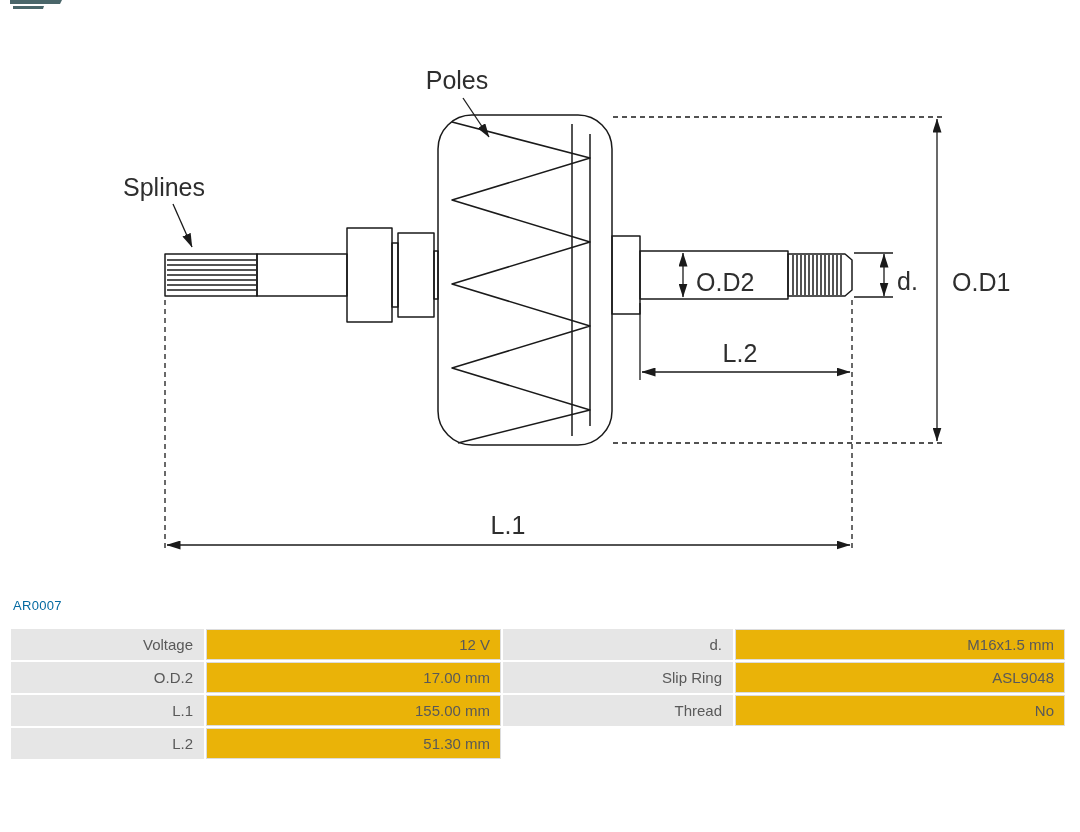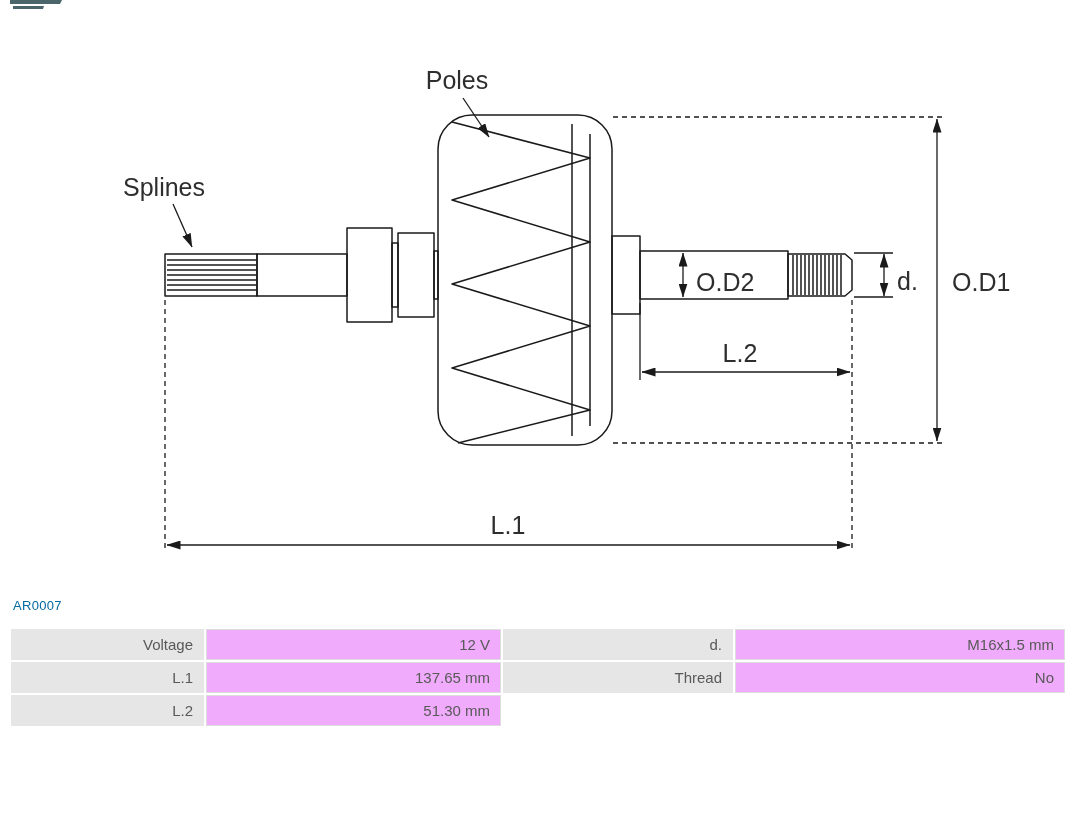--- a/index.html
+++ b/index.html
@@ -12,21 +12,21 @@
   .dim-text   { font-family:"Liberation Sans", sans-serif; font-size:25px; fill:#2e2e2e; }
   .callout-text { font-family:"Liberation Sans", sans-serif; font-size:25px; fill:#2e2e2e; }
 
   .part-number { position:absolute; left:13px; top:598px; font-size:13px;
                  color:#0369a1; letter-spacing:0.3px;text-align:right; }
 
   table.spec-table { position:absolute; left:9px; top:627px; width:1052px;
                      border-collapse:separate; border-spacing:2px; table-layout:fixed;
                      font-size:15px; color:#595959; }
   table.spec-table td { padding:6px 10px; height:31px; text-align:right;
-                        vertical-align:middle; background:#f0abfc;
+                        vertical-align:middle; background:#eab308;
                         border:1px solid #dcdcdc; white-space:nowrap; }
   table.spec-table td.lbl { background:#e6e6e6; border-color:#e6e6e6; }
   table.spec-table td.cell-empty { background:transparent; border-color:transparent; }
 </style>
 </head>
 <body>
 
 <div class="page">
 
   <svg class="diagram-wrap" width="1080" height="600" viewBox="0 0 1080 600" xmlns="http://www.w3.org/2000/svg">
@@ -125,22 +125,28 @@
         <col style="width:330px">
     </colgroup>
     <tbody>
       <tr>
         <td class="lbl">Voltage</td>
         <td>12 V</td>
         <td class="lbl">d.</td>
         <td>M16x1.5 mm</td>
       </tr>
       <tr>
+        <td class="lbl">O.D.2</td>
+        <td>17.00 mm</td>
+        <td class="lbl">Slip Ring</td>
+        <td>ASL9048</td>
+      </tr>
+      <tr>
         <td class="lbl">L.1</td>
-        <td>137.65 mm</td>
+        <td>155.00 mm</td>
         <td class="lbl">Thread</td>
         <td>No</td>
       </tr>
       <tr>
         <td class="lbl">L.2</td>
         <td>51.30 mm</td>
         <td class="cell-empty"></td>
         <td class="cell-empty"></td>
       </tr>
     </tbody>

